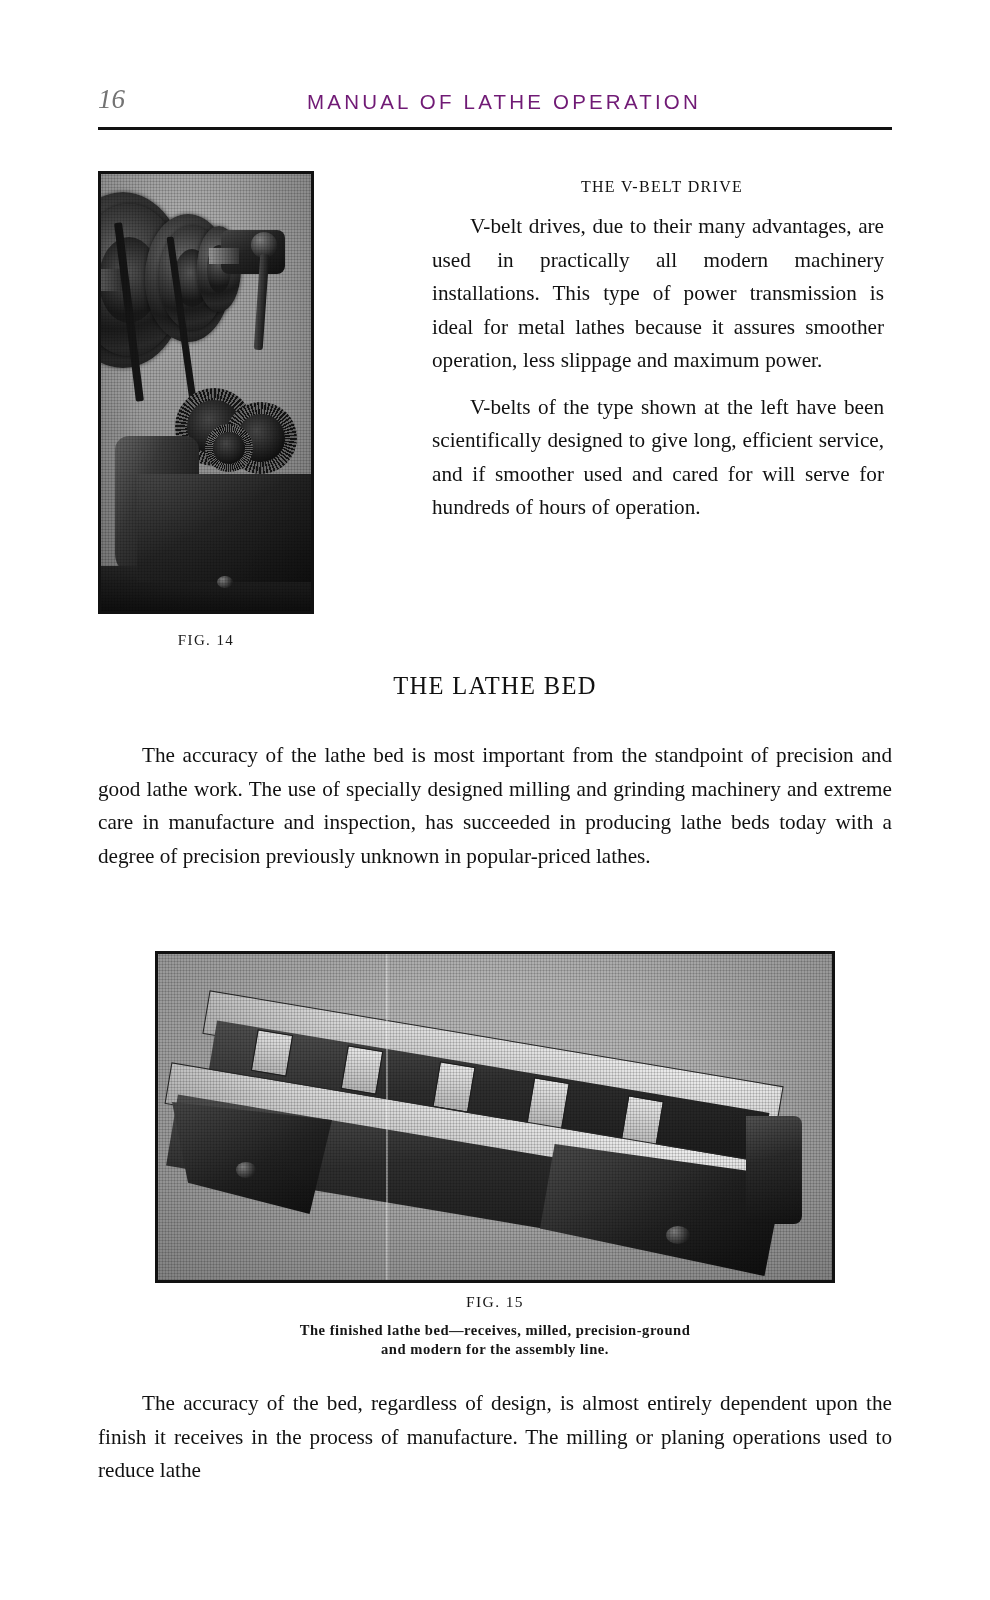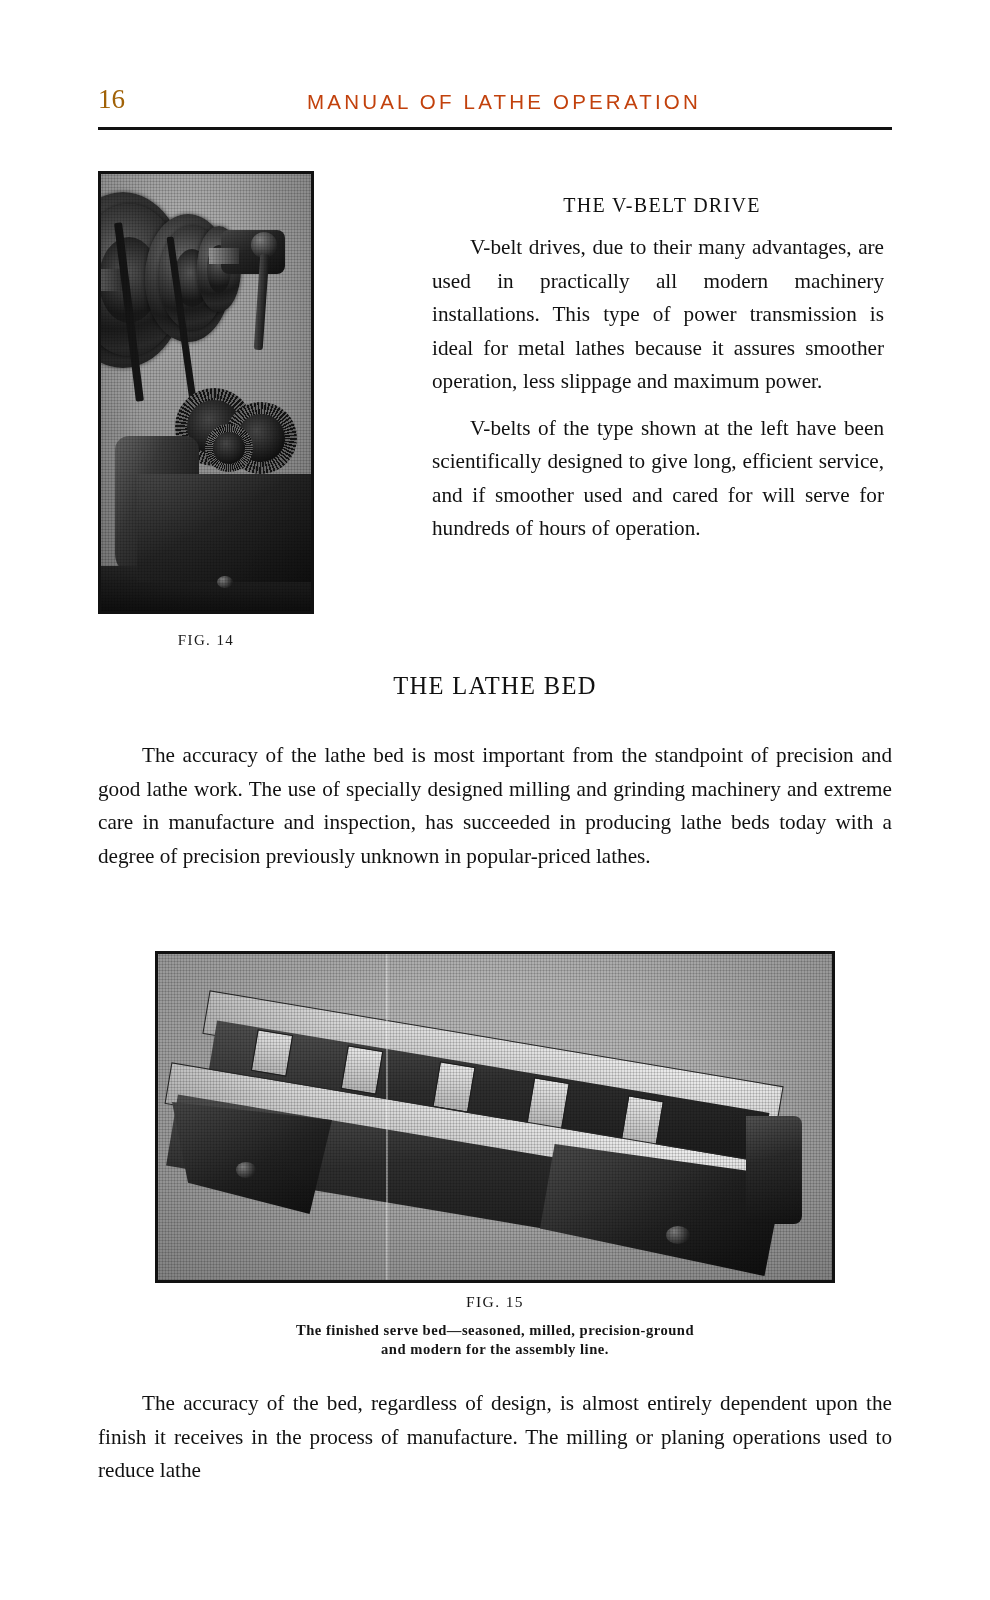--- a/index.html
+++ b/index.html
@@ -24,32 +24,33 @@
     width: 794px;
     height: 48px;
   }
   .folio {
     position: absolute;
     left: 0;
     top: 2px;
     font-size: 27px;
     font-family: "Liberation Serif", "DejaVu Serif", serif;
     letter-spacing: 0px;
-    color: #a16207;
+    color: #737373;
+    font-style: italic;
   }
   .running-head {
     position: absolute;
     left: 0;
     right: 0;
     top: 8px;
     text-align: center;
     font-family: "Liberation Sans", "DejaVu Sans", sans-serif;
     font-size: 20.5px;
     letter-spacing: 3.2px;
-    color: #c2410c;
+    color: #701a75;
     padding-left: 18px;
   }
   .header-rule {
     position: absolute;
     left: 98px;
     top: 127px;
     width: 794px;
     height: 3px;
     background: #111;
   }
@@ -105,24 +106,24 @@
 
   
   .right-col {
     position: absolute;
     left: 432px;
     top: 178px;
     width: 460px;
   }
   .sec-head {
     text-align: center;
-    font-size: 20px;
+    font-size: 16px;
     letter-spacing: 1.3px;
     font-weight: 400;
-    margin: 16px 0 14px 0;
+    margin: 0 0 14px 0;
     color: #111;
     font-family: "Liberation Serif", "DejaVu Serif", serif;
   }
   .body-par {
     margin: 0 8px 13px 0;
     font-size: 21.2px;
     line-height: 33.5px;
     text-align: justify;
     text-indent: 38px;
     color: #111;
@@ -356,18 +357,18 @@
       <div class="bed-body" style="left:588px; top:162px; width:56px; height:108px; border-radius:0 8px 8px 0;"></div>
 
       <div class="scan-line" style="left:228px;"></div>
       <div class="halftone"></div>
       <div class="vig"></div>
     </div>
   </div>
 
   <div class="fig15-caption">
     <span class="fig15-num">FIG. 15</span>
-    <span class="fig15-desc">The finished serve bed—seasoned, milled, precision-ground</span><br>
+    <span class="fig15-desc">The finished lathe bed—receives, milled, precision-ground</span><br>
     <span class="fig15-desc">and modern for the assembly line.</span>
   </div>
 </div>
 
 <p class="full-par" id="par-bottom">The accuracy of the bed, regardless of design, is almost entirely dependent upon the finish it receives in the process of manufacture.  The milling or planing operations used to reduce lathe</p>
 
 </body></html>

